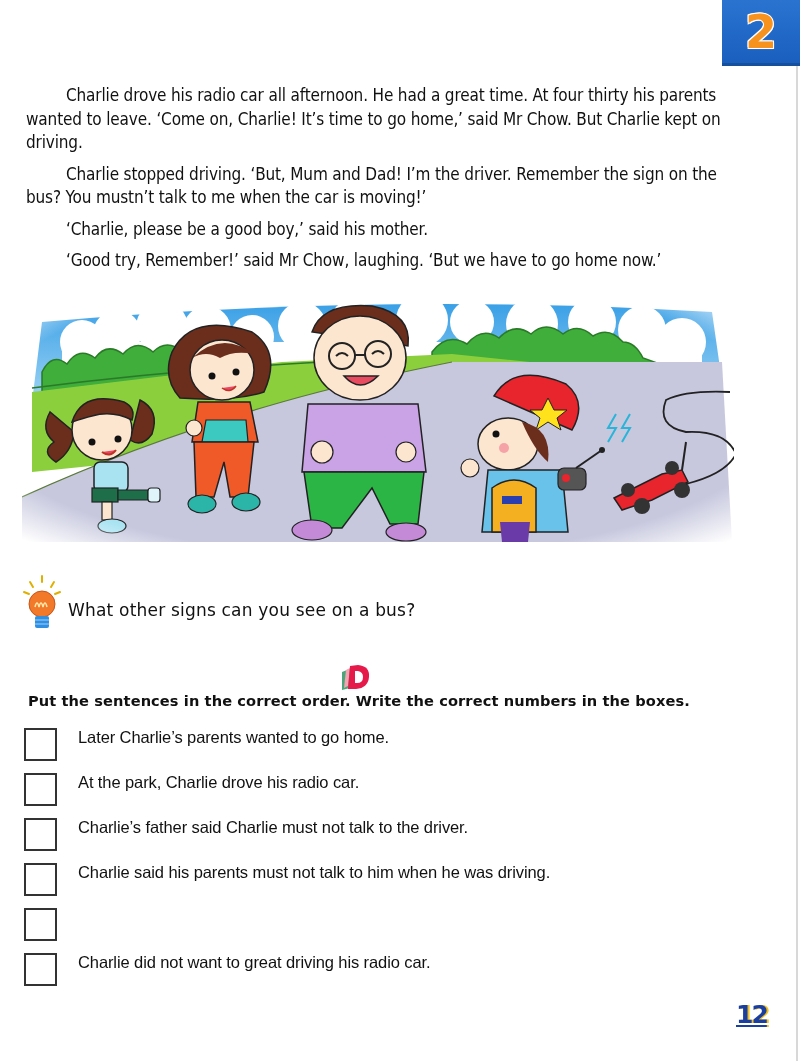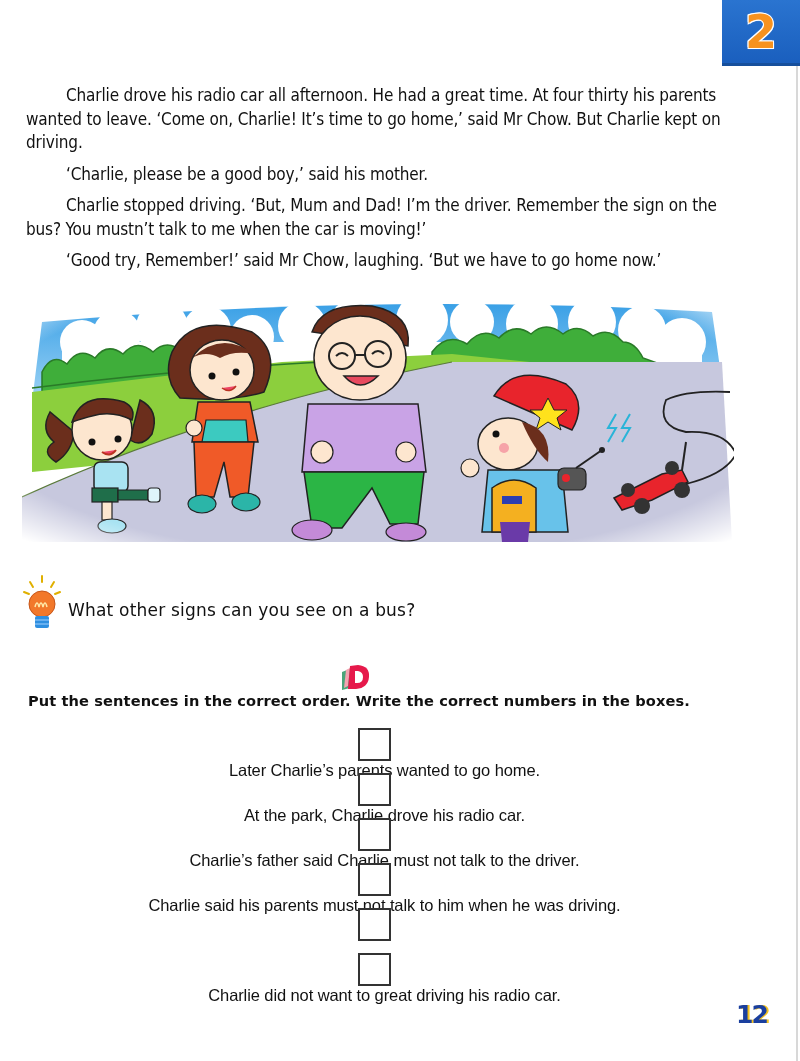--- a/index.html
+++ b/index.html
@@ -39,52 +39,52 @@
   }
 
   .instruction { position: absolute; left: 22px; top: 662px; display: flex; align-items: center; flex-direction: column; }
   .instruction .d-icon { width: 36px; height: 30px; }
   .instruction .txt {
     font-family: "DejaVu Sans", sans-serif; font-weight: bold; font-size: 14.6px;
     color: #111; margin-left: 6px; letter-spacing: 0.1px;
   }
 
   .order-list { position: absolute; left: 24px; top: 728px; width: 700px; }
-  .order-item { display: flex; align-items: center; height: 45px; flex-direction: column; }
+  .order-item { display: flex; align-items: flex-start; height: 45px; }
   .order-item .box {
     width: 33px; height: 33px; border: 2px solid #333; background: #fff; flex: 0 0 33px;
   }
   .order-item .txt {
     font-family: "Liberation Sans", sans-serif; font-size: 16.5px; color: #111;
     margin-left: 21px; letter-spacing: -0.1px;
   }
 
   .page-num {
     position: absolute; left: 736px; top: 1000px;
     font-family: "DejaVu Sans", sans-serif; font-weight: 900; font-size: 25px;
-    color: #1a3f9e; text-shadow: 2px 0 0 #f2c01e; letter-spacing: -2px;
+    color: #1a3f9e; text-shadow: 2px 0 0 #f2c01e; letter-spacing: -2px; text-decoration: underline;
   }
   .watermark {
     position: absolute; left: 673px; top: 1040px;
     font-family: "DejaVu Sans", sans-serif; font-size: 11px; color: #b5b5b5; margin-top: 44px;
   }
 </style>
 </head>
 <body>
 
 <div class="right-rule"></div>
 
 <div class="unit-badge">
   <span>2</span>
 </div>
 
 <div class="story">
   <p><span class="indent"></span><span>Charlie drove his radio car all afternoon. He had a great time. At four thirty his parents wanted to leave. ‘Come on, Charlie! It’s time to go home,’ said Mr Chow. But Charlie kept on driving.</span></p>
+  <p><span class="indent"></span><span>Charlie stopped driving. ‘But, Mum and Dad! I’m the driver. Remember the sign on the bus? You mustn’t talk to me when the car is moving!’</span></p>
   <p><span class="indent"></span><span>‘Charlie, please be a good boy,’ said his mother.</span></p>
-  <p><span class="indent"></span><span>Charlie stopped driving. ‘But, Mum and Dad! I’m the driver. Remember the sign on the bus? You mustn’t talk to me when the car is moving!’</span></p>
   <p><span class="indent"></span><span>‘Good try, Remember!’ said Mr Chow, laughing. ‘But we have to go home now.’</span></p>
 </div>
 
 <div class="illustration">
   <svg width="712" height="250" viewBox="0 0 712 250" xmlns="http://www.w3.org/2000/svg">
     <defs>
       <linearGradient id="sky" x1="0" y1="0" x2="0" y2="1">
         <stop offset="0" stop-color="#3aa0e6"></stop>
         <stop offset="1" stop-color="#9fd4f5"></stop>
       </linearGradient>

